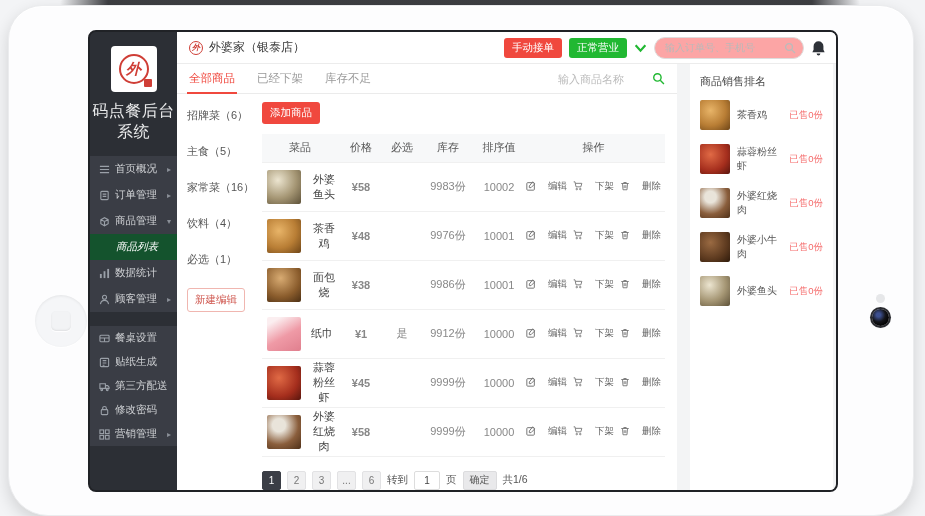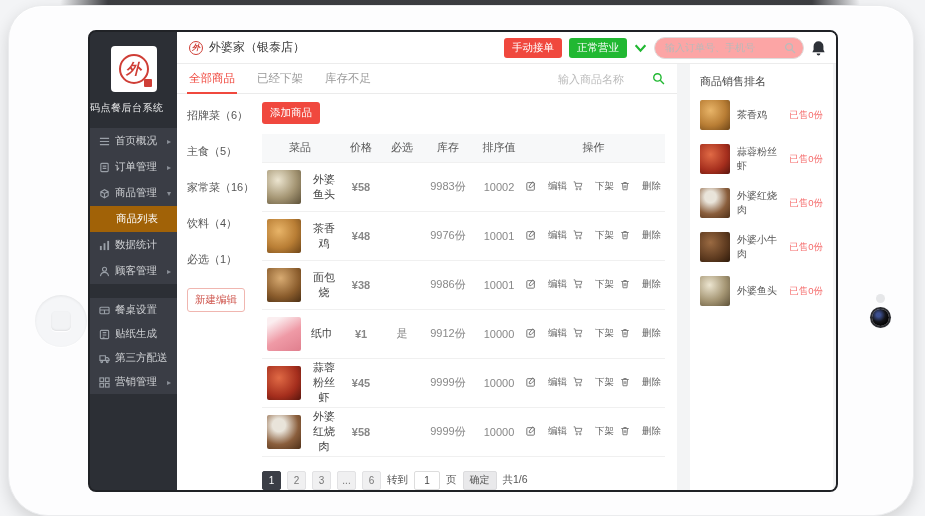--- a/index.html
+++ b/index.html
@@ -20,29 +20,29 @@
     box-shadow:0 0 0 2px #2a2b30,0 1px 2px rgba(0,0,0,.4);}
   .screen{position:absolute;left:88px;top:30px;width:750px;height:462px;background:#2c2f35;
     border:2px solid #202226;border-radius:8px;overflow:hidden;display:flex;}
   
   .sidebar{width:87px;background:#2c2f35;flex:0 0 87px;color:#cfd1d4;}
   .logo-box{width:46px;height:46px;background:#fff;border-radius:4px;margin:14px auto 0;position:relative;
     display:flex;align-items:center;justify-content:center;}
   .logo-ring{width:30px;height:30px;border:2px solid #cf3e36;border-radius:50%;display:flex;
     align-items:center;justify-content:center;color:#cf3e36;font-size:15px;font-weight:bold;font-style:italic;}
   .logo-seal{position:absolute;right:5px;bottom:5px;width:8px;height:8px;background:#cf3e36;border-radius:1px;}
-  .sys-name{font-size:10px;color:#e9eaeb;margin-top:9px;letter-spacing:.5px;}
+  .sys-name{font-size:16px;color:#e9eaeb;text-align:center;margin-top:9px;letter-spacing:.5px;}
   .menu{margin-top:13px;background:#3a3d45;}
   .menu-item{height:26px;display:flex;align-items:center;padding:0 6px 0 9px;font-size:10.5px;
     color:#cfd1d4;position:relative;cursor:pointer;}
   .menu-item svg{margin-right:5px;flex:0 0 auto;}
   .arrow{position:absolute;right:6px;font-size:8px;color:#8a8f97;}
   .submenu{background:#282b31;}
   .submenu .menu-item{padding-left:26px;}
-  .submenu .menu-item.active{background:#a16207;color:#fff;}
+  .submenu .menu-item.active{background:#14532d;color:#fff;font-style:italic;}
   .menu-gap{height:14px;background:#2c2f35;}
   .menu2{background:#3a3d45;}
   .menu2 .menu-item{height:24px;}
   
   .main{flex:1;display:flex;flex-direction:column;background:#f3f4f5;min-width:0;}
   .topbar{height:32px;background:#fff;border-bottom:1px solid #ececec;display:flex;align-items:center;
     padding:0 10px 0 12px;flex:0 0 32px;}
   .store{display:flex;align-items:center;gap:6px;font-size:12px;color:#3a3a3a;}
   .mini-logo{width:14px;height:14px;border:1.5px solid #cf3e36;border-radius:50%;color:#cf3e36;
     font-size:8px;font-weight:bold;display:flex;align-items:center;justify-content:center;font-style:italic;}
@@ -190,20 +190,27 @@
       <div class="menu-item">
         <svg width="11" height="11" viewBox="0 0 12 12" fill="none" stroke="#9aa0a8" stroke-width="1.2">
             <path d="M1 3h6v5H1zM7 5h2.5L11 6.8V8H7z"></path>
             <circle cx="3" cy="9.5" r="1"></circle>
             <circle cx="9" cy="9.5" r="1"></circle>
           </svg>
         <span>第三方配送</span>
       </div>
       <div class="menu-item">
         <svg width="11" height="11" viewBox="0 0 12 12" fill="none" stroke="#9aa0a8" stroke-width="1.2">
+            <rect x="2.5" y="5" width="7" height="5.5" rx="1"></rect>
+            <path d="M4 5V3.6a2 2 0 014 0V5"></path>
+          </svg>
+        <span>修改密码</span>
+      </div>
+      <div class="menu-item">
+        <svg width="11" height="11" viewBox="0 0 12 12" fill="none" stroke="#9aa0a8" stroke-width="1.2">
             <rect x="1" y="1" width="4" height="4"></rect>
             <rect x="7" y="1" width="4" height="4"></rect>
             <rect x="1" y="7" width="4" height="4"></rect>
             <rect x="7" y="7" width="4" height="4"></rect>
           </svg>
         <span>营销管理</span>
         <span class="arrow">▸</span>
       </div>
     </div>
   </div>

